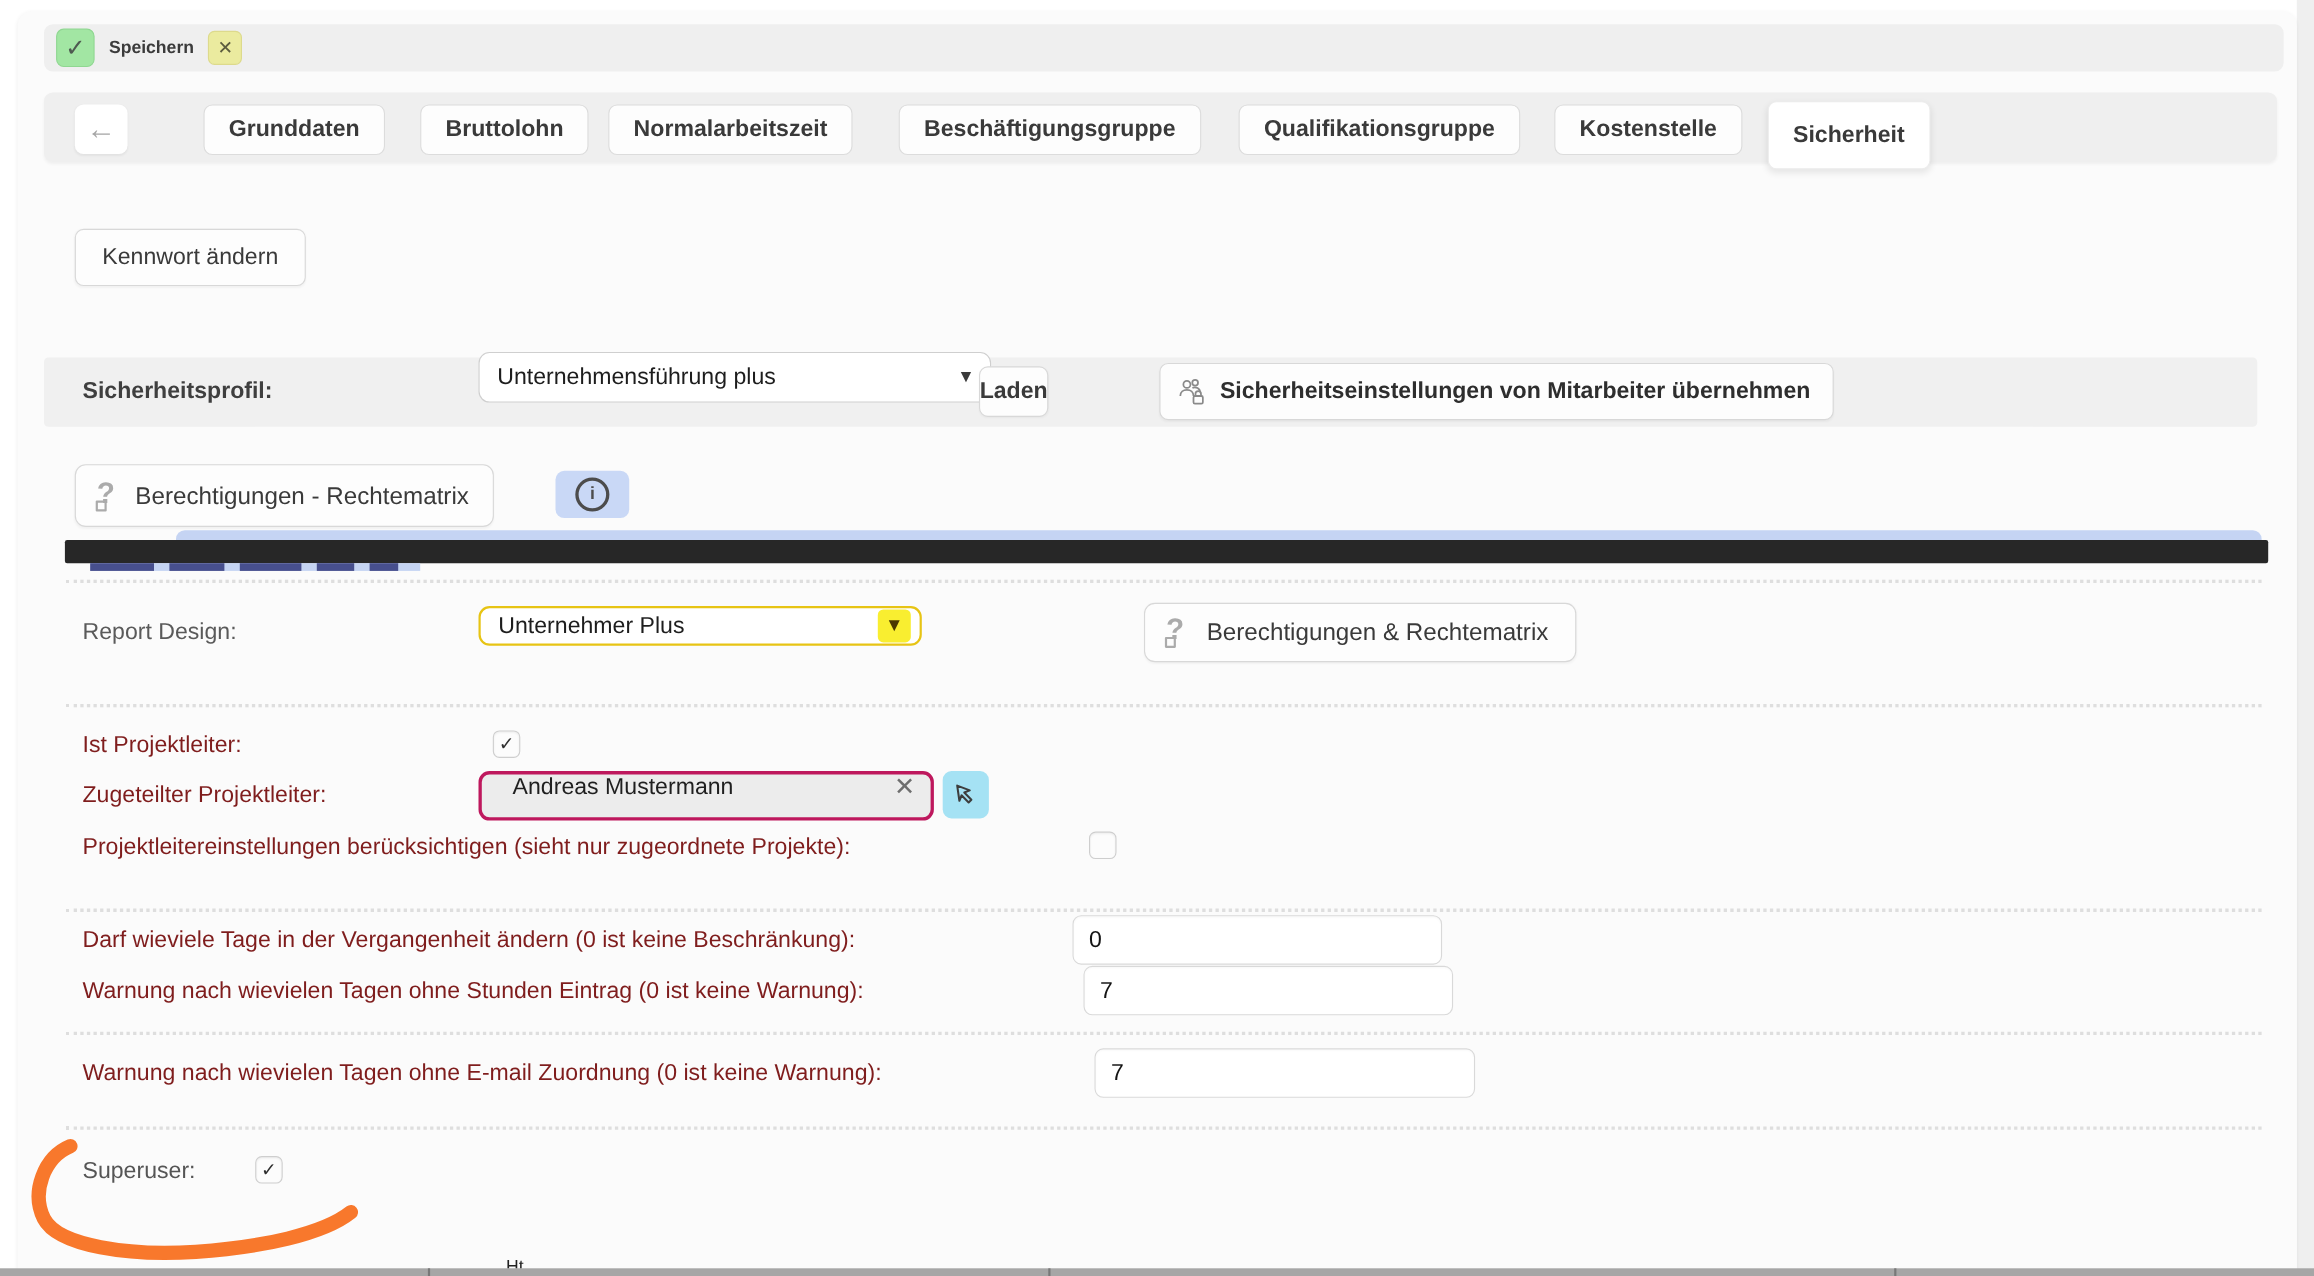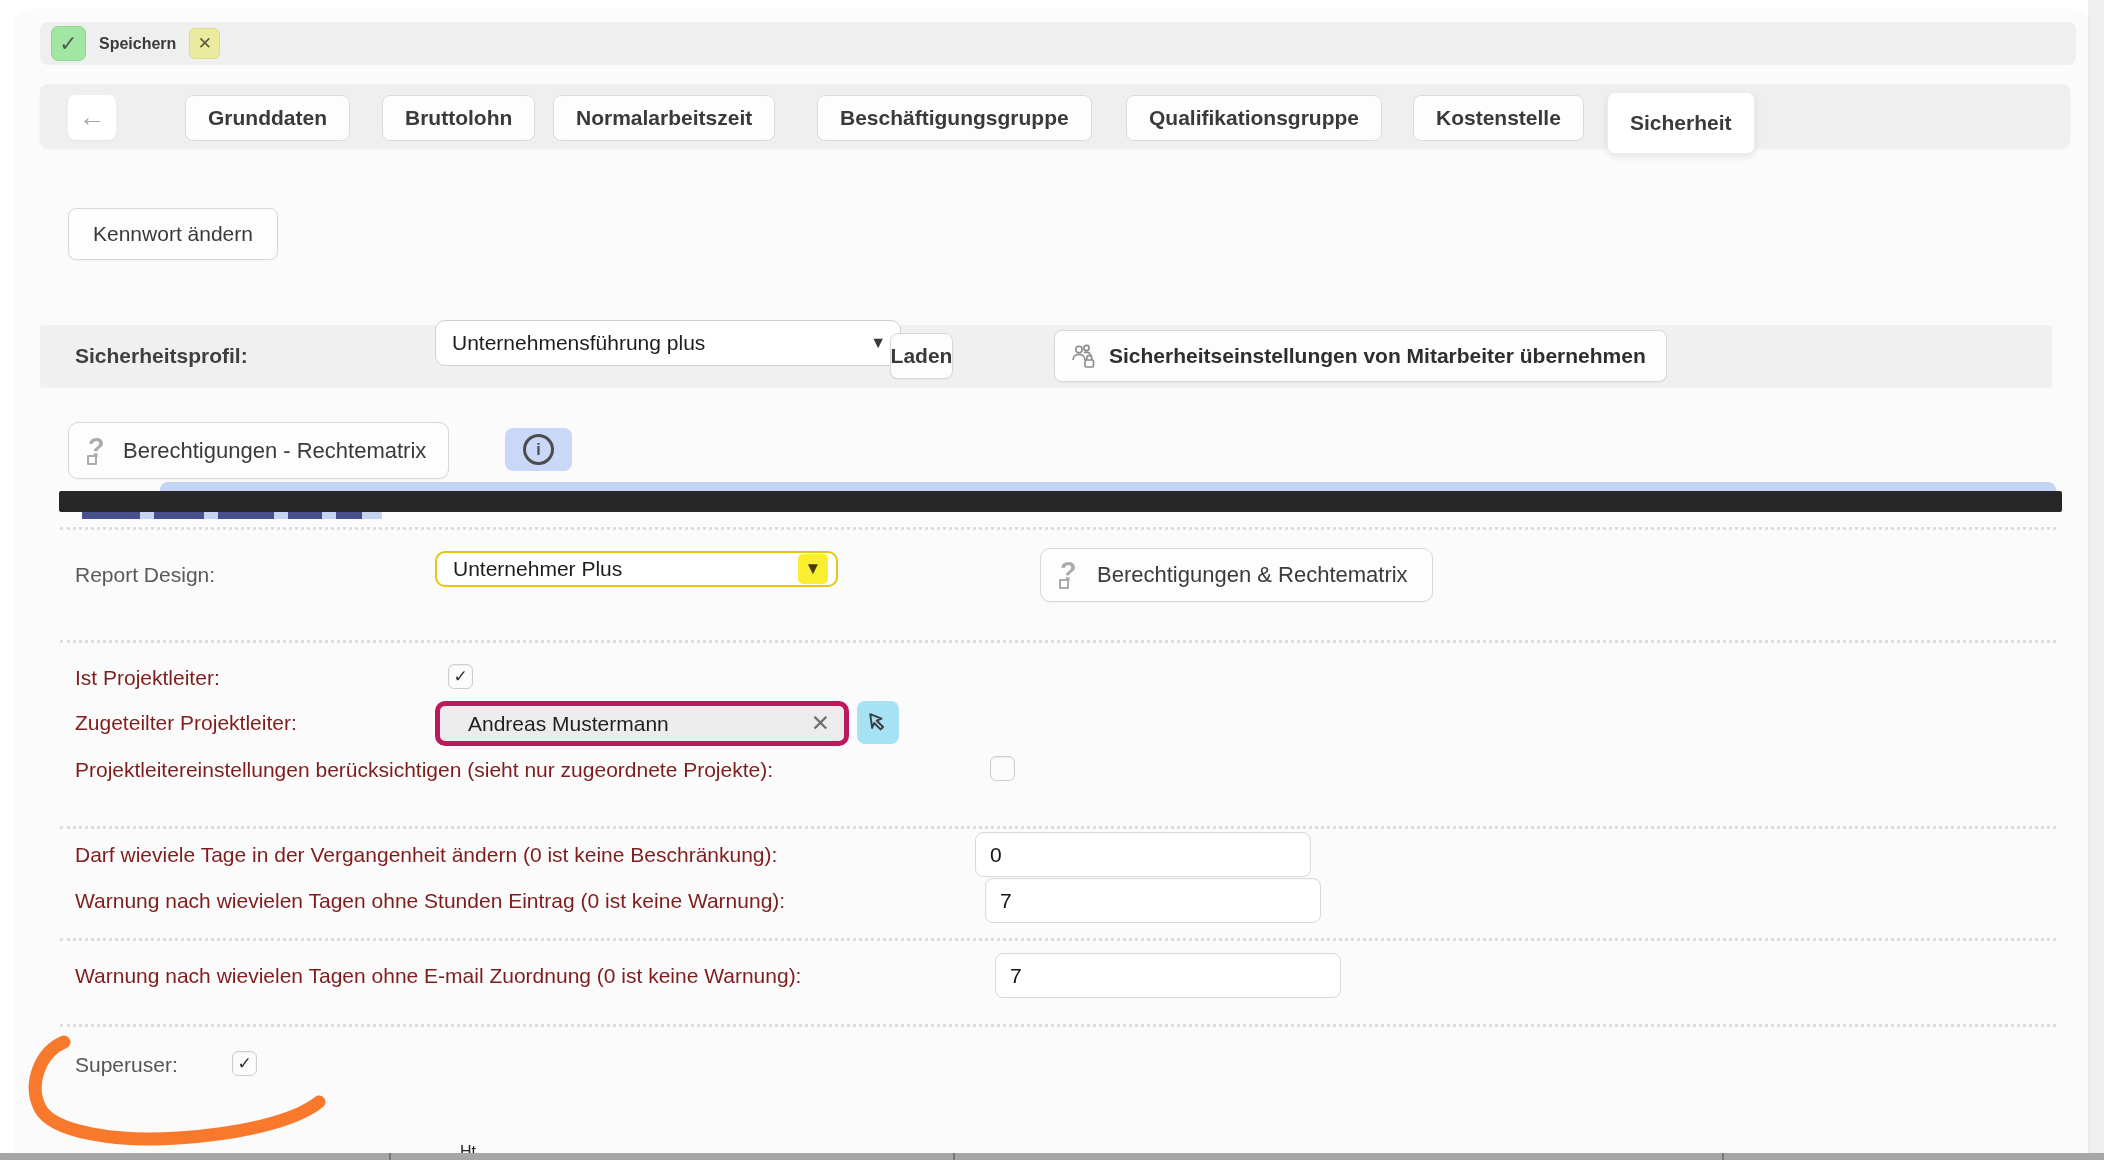--- a/index.html
+++ b/index.html
@@ -71,22 +71,22 @@
   
   .report-label{left:75px;top:562px;color:#5a5a5a;}
   .dd2{left:435px;top:551px;width:403px;height:36px;border:2px solid #e7c414;padding-right:8px;}
   .ybox{width:30px;height:30px;background:#f9ee30;border-radius:5px;display:flex;align-items:center;
         justify-content:center;font-size:17px;color:#4a3800;flex:0 0 auto;}
   .matrix2{left:1040px;top:548px;height:54px;padding:0 24px 0 16px;gap:16px;font-size:22px;border-radius:10px;}
   
   .ist-label{left:75px;top:665px;}
   .cb1{left:448px;top:664px;}
   .zug-label{left:75px;top:710px;}
-  .zug-field{left:435px;top:701px;width:414px;height:45px;background:#ececec;border:5px solid #be185d;
-             border-radius:10px;display:flex;align-items:center;padding:0 14px 0 28px;box-sizing:border-box;
+  .zug-field{left:435px;top:701px;width:414px;height:45px;background:#ececec;border:3px solid #be185d;
+             border-radius:10px;display:flex;padding:0 14px 0 28px;box-sizing:border-box;
              font-size:21px;color:#1f1f1f;}
   .zug-field .spacer{flex:1;}
   .clear-x{font-size:23px;color:#6e6e6e;cursor:pointer;line-height:1;}
   .pick{left:857px;top:701px;width:42px;height:43px;background:#a5e2f4;border-radius:8px;
         display:flex;align-items:center;justify-content:center;cursor:pointer;}
   .proj-label{left:75px;top:757px;}
   .cb2{left:990px;top:756px;}
   
   .r1l{left:75px;top:842px;} .i1{left:975px;top:832px;width:336px;height:45px;}
   .r2l{left:75px;top:888px;} .i2{left:985px;top:878px;width:336px;height:45px;}

